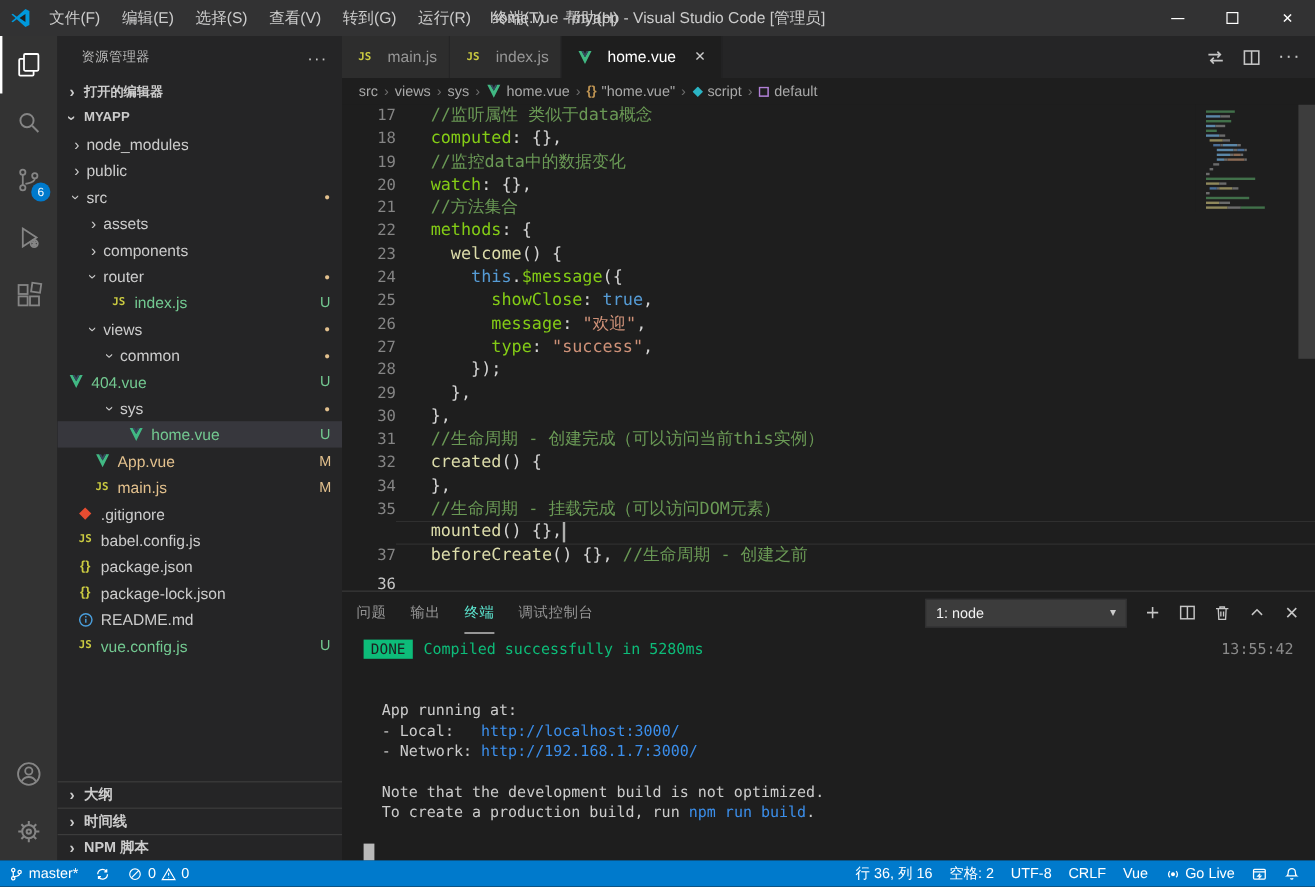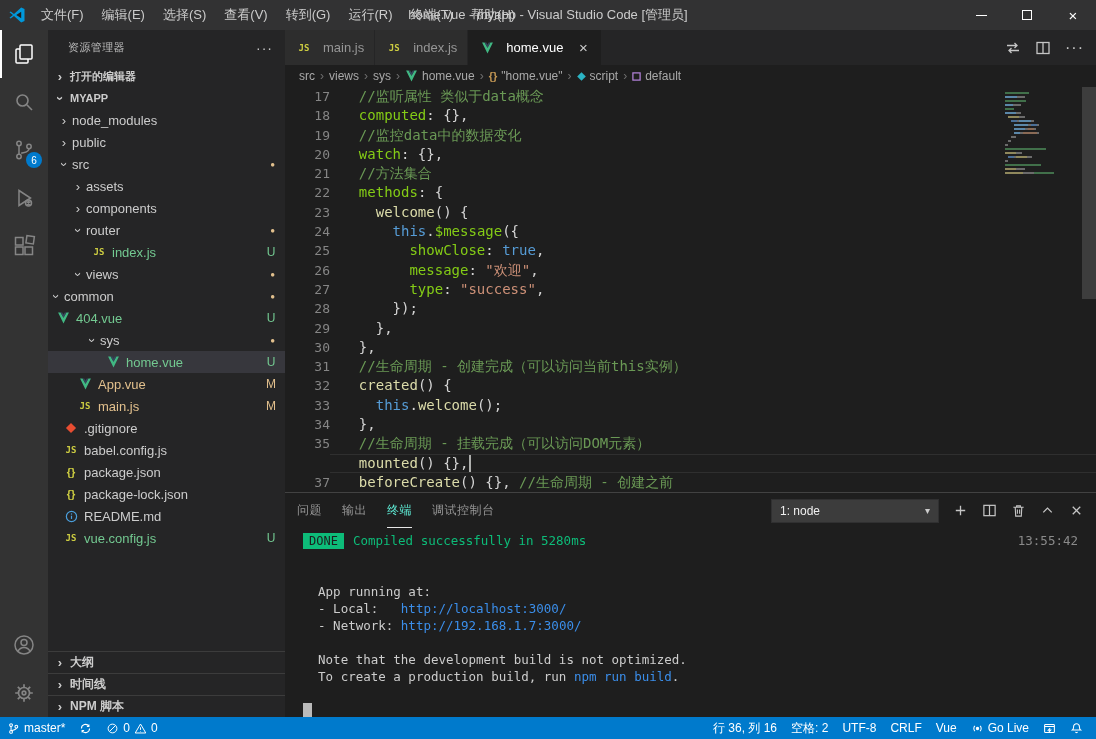--- a/index.html
+++ b/index.html
@@ -257,21 +257,21 @@
             <span class="tlabel u">index.js</span>
             <span class="tspace"></span>
             <span class="gitletter u">U</span>
           </div>
           <div class="tree-item" style="padding-left: 22px;">
             <span class="twisty open">›</span>
             <span class="tlabel">views</span>
             <span class="tspace"></span>
             <span class="gitdot">●</span>
           </div>
-          <div class="tree-item" style="">
+          <div class="tree-item" style="padding-left: 36px;">
             <span class="twisty open">›</span>
             <span class="tlabel">common</span>
             <span class="tspace"></span>
             <span class="gitdot">●</span>
           </div>
           <div class="tree-item" style="">
             <span class="twisty blank"></span>
             <span class="ficon">
               <svg width="13" height="12" viewBox="0 0 24 22">
                 <path fill="#41b883" d="M2 1h4.6L12 10.4 17.4 1H22L12 21z"></path>
@@ -533,24 +533,20 @@
             </div>
             <div class="cline">
               <span class="ln">31</span>
               <span class="ltext"><span class="tok-pln">  </span><span class="tok-cmt">//生命周期 - 创建完成（可以访问当前this实例）</span></span>
             </div>
             <div class="cline">
               <span class="ln">32</span>
               <span class="ltext"><span class="tok-pln">  </span><span class="tok-fn">created</span><span class="tok-pln">() {</span></span>
             </div>
             <div class="cline">
-              <span class="ln">33</span>
-              <span class="ltext"><span class="tok-pln">    </span><span class="tok-kw">this</span><span class="tok-pln">.</span><span class="tok-fn">welcome</span><span class="tok-pln">();</span></span>
-            </div>
-            <div class="cline">
               <span class="ln">34</span>
               <span class="ltext"><span class="tok-pln">  </span><span class="tok-pln">},</span></span>
             </div>
             <div class="cline">
               <span class="ln">35</span>
               <span class="ltext"><span class="tok-pln">  </span><span class="tok-cmt">//生命周期 - 挂载完成（可以访问DOM元素）</span></span>
             </div>
             <div class="cline current">
               <span class="ln">36</span>
               <span class="ltext"><span class="tok-pln">  </span><span class="tok-fn">mounted</span><span class="tok-pln">() {},</span><span class="caret"></span></span>

